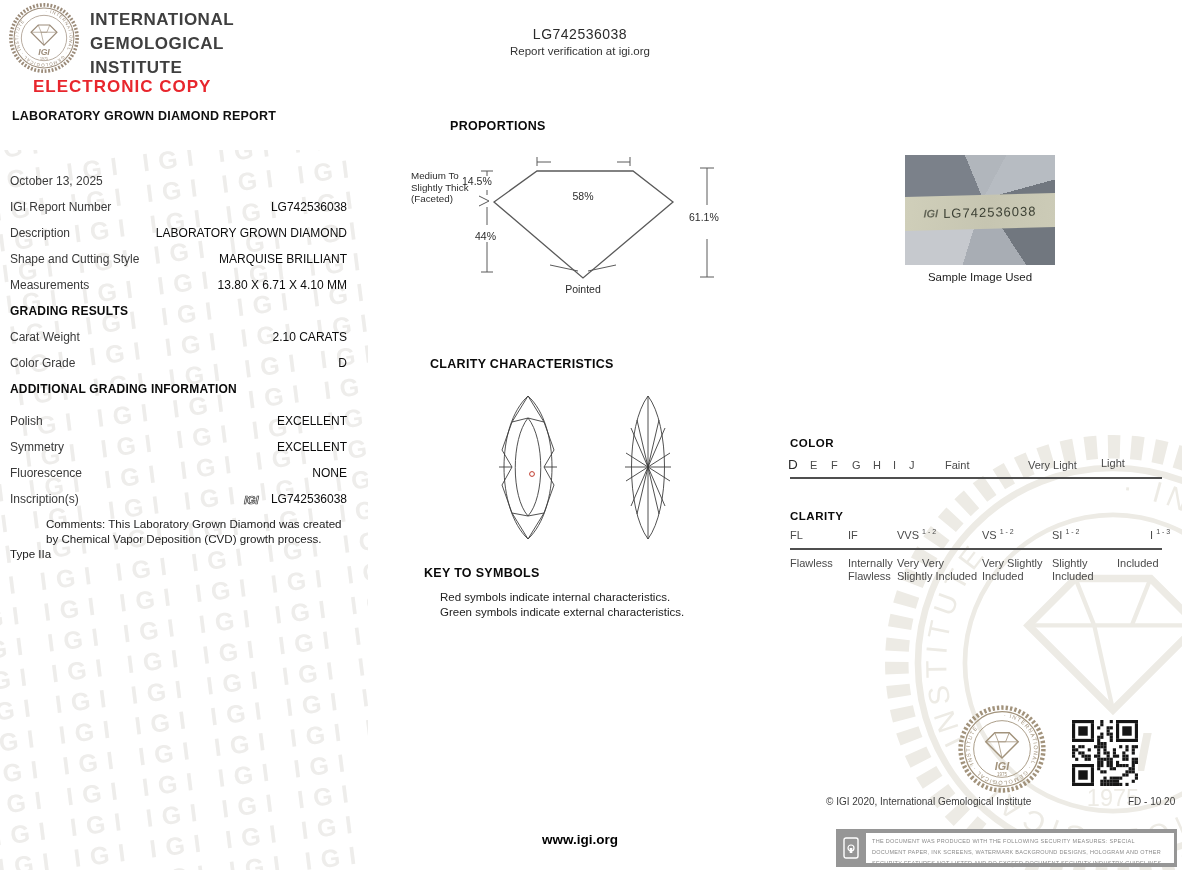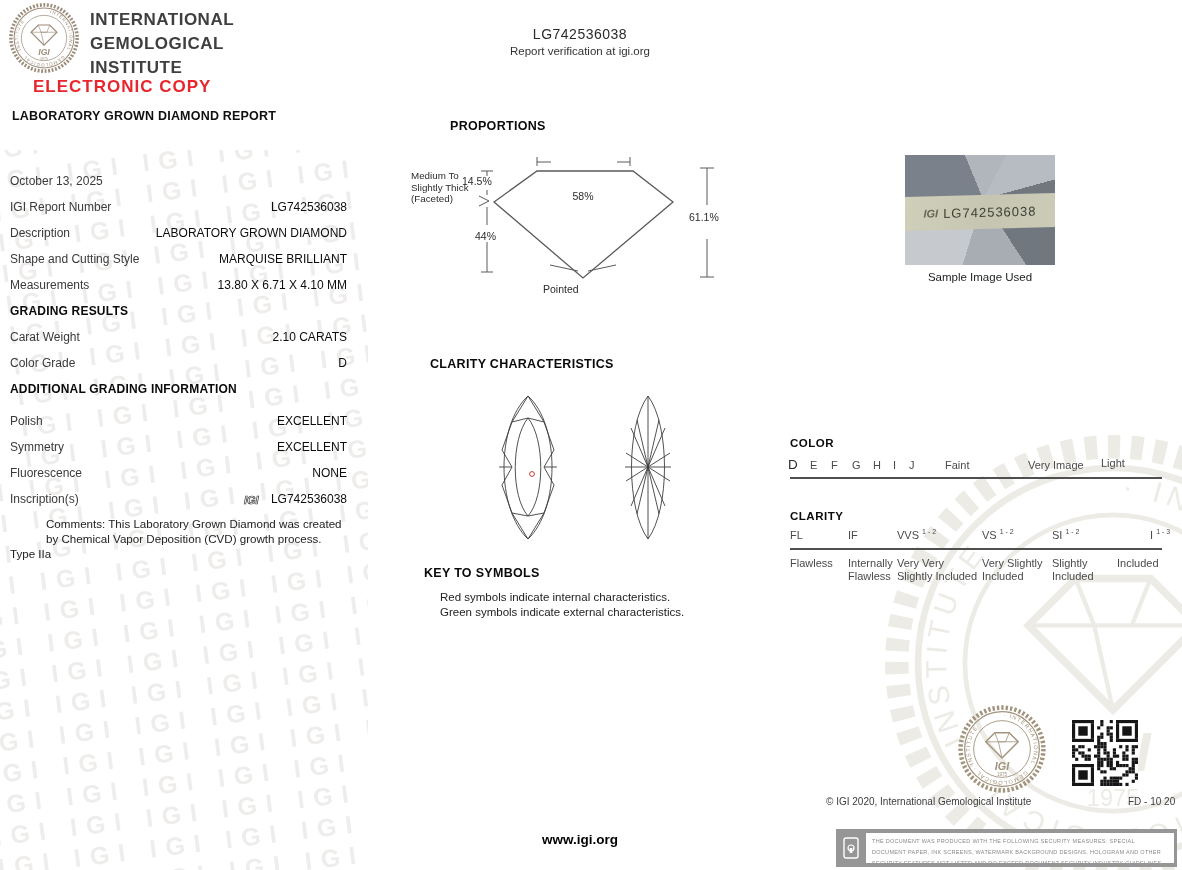--- a/index.html
+++ b/index.html
@@ -52,21 +52,21 @@
 
   
   .propwrap{left:405px; top:145px; width:330px; height:165px;}
   .propwrap svg{position:absolute; left:0; top:0;}
   .plab{position:absolute; font-size:10.5px; color:#2c2c2c;}
   .girdle-lab{left:6px; top:25px; font-size:9.8px; line-height:11.5px;}
   .lab-crown{left:57px; top:30px;}
   .lab-pav{left:70px; top:85px;}
   .lab-table{left:140px; top:3px; width:76px; text-align:center;margin-top:42px;}
   .lab-depth{left:284px; top:66px;}
-  .lab-culet{left:138px; top:138px; width:80px; text-align:left;}
+  .lab-culet{left:138px; top:138px; width:80px; text-align:center;}
 
   
   .plots{left:468px; top:393px; width:230px; height:160px;}
   .keytext{left:440px; top:590px; font-size:11.5px; line-height:15px; color:#222;}
 
   
   .sample{left:905px; top:155px; width:150px; height:110px;
     background:conic-gradient(from 28deg at 52% 40%, #b7bcc2 0 13%, #71777f 13% 33%, #a8adb4 33% 47%, #c6c9ce 47% 63%, #7b818a 63% 86%, #b1b6bc 86% 100%);}
   .sample .band{position:absolute; left:0; top:40px; width:100%; height:34px;
     background:linear-gradient(100deg,#d0cfba 0%,#c6c5b1 55%,#cccbb7 100%);
@@ -273,21 +273,21 @@
 
   <div class="abs scale-title" style="left:790px;top:437px">COLOR</div>
   <span class="color-item active" style="left:788px;top:457px">D</span>
   <span class="color-item" style="left:810px;top:459px">E</span>
   <span class="color-item" style="left:831px;top:459px">F</span>
   <span class="color-item" style="left:852px;top:459px">G</span>
   <span class="color-item" style="left:873px;top:459px">H</span>
   <span class="color-item" style="left:893px;top:459px">I</span>
   <span class="color-item" style="left:909px;top:459px">J</span>
   <span class="color-item" style="left:945px;top:459px">Faint</span>
-  <span class="color-item" style="left:1028px;top:459px">Very Image</span>
+  <span class="color-item" style="left:1028px;top:459px">Very Light</span>
   <span class="color-item" style="left:1101px;top:457px">Light</span>
   <div class="scale-line" style="left:790px;top:477px;width:372px"></div>
 
   <div class="abs scale-title" style="left:790px;top:510px">CLARITY</div>
   <div class="cl-col" style="left:790px;top:528px"><span class="code">FL</span><sup></sup></div>
   <div class="cl-col" style="left:848px;top:528px"><span class="code">IF</span><sup></sup></div>
   <div class="cl-col" style="left:897px;top:528px"><span class="code">VVS</span> <sup>1 - 2</sup></div>
   <div class="cl-col" style="left:982px;top:528px"><span class="code">VS</span> <sup>1 - 2</sup></div>
   <div class="cl-col" style="left:1052px;top:528px"><span class="code">SI</span> <sup>1 - 2</sup></div>
   <div class="cl-col" style="left:1150px;top:528px"><span class="code">I</span> <sup>1 - 3</sup></div>

